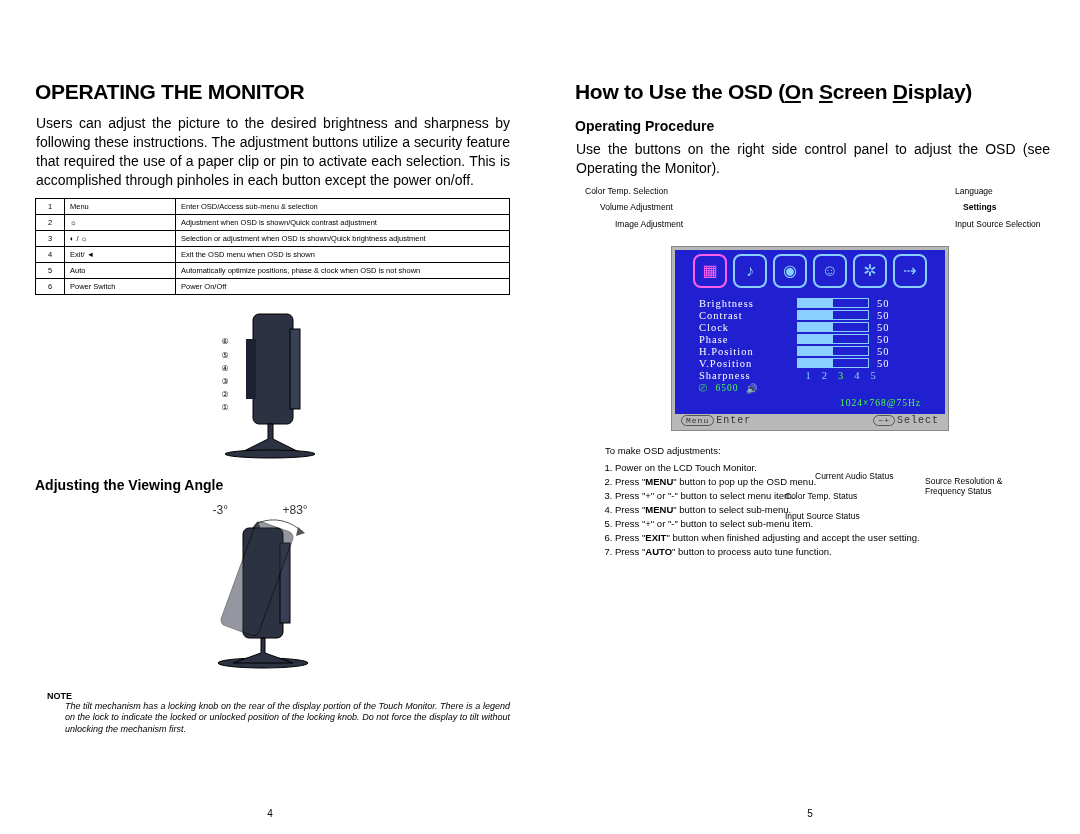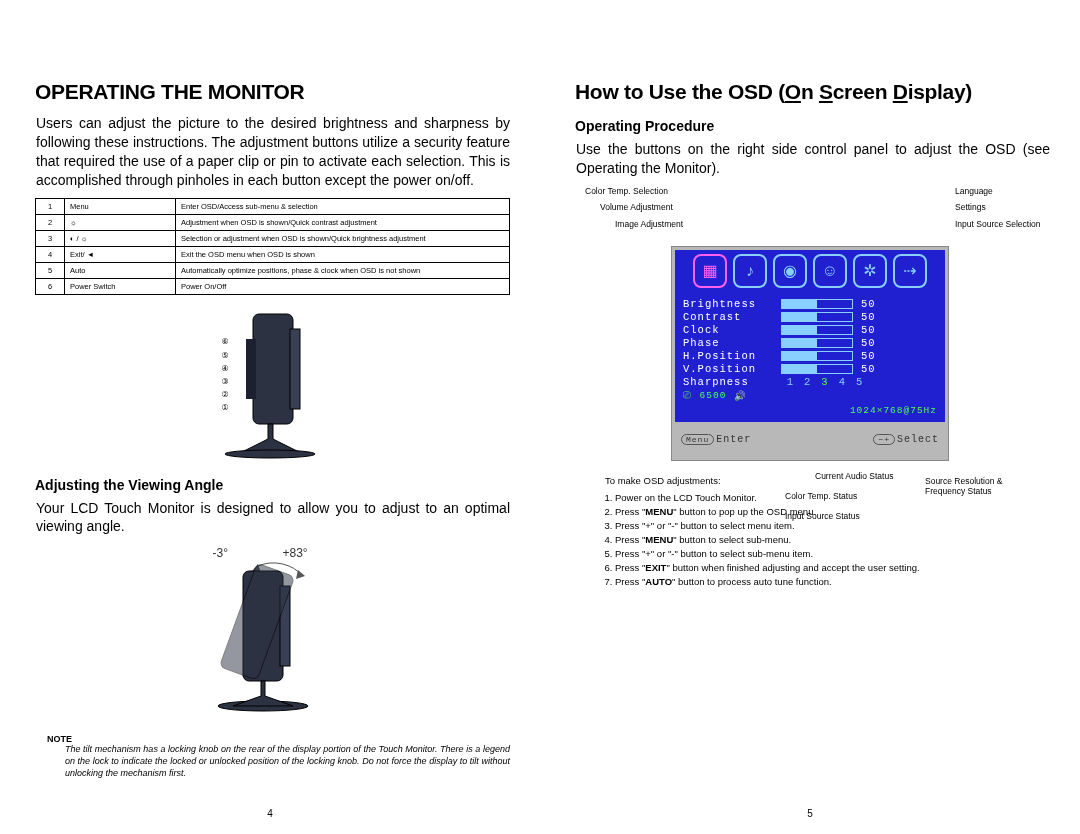--- a/index.html
+++ b/index.html
@@ -83,35 +83,35 @@
     border: 2px solid #8ad0ff;
     border-radius: 8px;
     display:flex;align-items:center;justify-content:center;
     color:#8ad0ff;
     font-size: 16px;
   }
   .osd-icon.active { border-color:#ff60f0; color:#ff60f0;}
   .osd-body {
     background: #2020d0;
     color: #fff;
-    font-family: Liberation Mono, monospace;
+    font-family: Liberation Serif, serif;
     font-size: 10.5px;
-    padding: 6px 8px;
+    padding: 6px 24px;
     letter-spacing: 1px;
   }
   .osd-row { display:flex; gap:8px; align-items:center; margin-bottom:1px;}
   .osd-row .name { width:90px;}
   .osd-bar { width:70px; height:8px; border:1px solid #8ad0ff; position:relative;}
   .osd-bar .fill { position:absolute;left:0;top:0;bottom:0;width:50%;background:#8ad0ff;}
   .osd-row .val { width:30px; text-align:left;}
   .osd-sharpness { display:flex; gap:0; align-items:center;}
   .osd-sharpness .nums{ color:#8ad0ff; width:104px; display:flex; gap:10px; justify-content:center;}
   .osd-sharpness .nums .cur{color:#4eff4e;}
   .osd-statusline{ display:flex; gap:8px; color:#4eff4e; font-size:9.5px; margin-top:2px;}
-  .osd-footer{ background:#b8b8b8; color:#333; padding:12px 6px; font-family:'Courier New',monospace; font-size:10px; display:flex; justify-content:space-between; letter-spacing:1px;}
+  .osd-footer{ background:#b8b8b8; color:#333; padding:1px 6px; font-family:'Courier New',monospace; font-size:10px; display:flex; justify-content:space-between; letter-spacing:1px;}
   .osd-footer .btnlabel{ display:inline-block; border:1px solid #555; border-radius:9px; padding:0 4px; font-size:8px; margin-right:2px;}
   ol.osd-steps { font-size:9.5px; padding-left: 40px; margin-top:6px;}
   ol.osd-steps li { margin-bottom:3px; }
   .intro-line { font-size:9.5px; margin:14px 0 4px 30px;}
   svg { display:block; }
 </style>
 </head>
 <body>
 
 <div class="spread">
@@ -167,21 +167,20 @@
         <span class="marker" style="left:14px; top:28px;">⑥</span>
         <span class="marker" style="left:14px; top:42px;">⑤</span>
         <span class="marker" style="left:14px; top:55px;">④</span>
         <span class="marker" style="left:14px; top:68px;">③</span>
         <span class="marker" style="left:14px; top:81px;">②</span>
         <span class="marker" style="left:14px; top:94px;">①</span>
       </div>
     </div>
 
     <h2>Adjusting the Viewing Angle</h2>
-    <p>Your LCD Touch Monitor is designed to allow you to adjust to an optimal viewing angle.</p>
 
     <div class="monitor-side-wrap">
       <div style="display:inline-block; position:relative;">
         <div style="position:absolute; left:10px; top:0; font-size:12px; color:#333;">-3°</div>
         <div style="position:absolute; left:80px; top:0; font-size:12px; color:#333;">+83°</div>
         <svg width="140" height="170" viewBox="0 0 140 170">
           <path d="M55 20 A40 40 0 0 1 100 30" fill="none" stroke="#555" stroke-width="1"></path>
           <polygon points="55,18 49,25 58,27" fill="#555"></polygon>
           <polygon points="102,30 95,24 93,33" fill="#555"></polygon>
           <rect x="40" y="25" width="40" height="110" rx="6" fill="#2c3242" stroke="#000"></rect>
@@ -208,21 +207,21 @@
 
     <h2>Operating Procedure</h2>
     <p>Use the buttons on the right side control panel to adjust the OSD (see Operating the Monitor).</p>
 
     <div class="osd-wrap">
 
       <span class="callout" style="left:10px; top:0;">Color Temp. Selection</span>
       <span class="callout" style="left:25px; top:16px;">Volume Adjustment</span>
       <span class="callout" style="left:40px; top:33px;">Image Adjustment</span>
       <span class="callout" style="left:380px; top:0;">Language</span>
-      <span class="callout" style="left:380px; top:16px;">Settings</span>
+      <span class="callout" style="left:388px; top:16px;font-weight:bold;">Settings</span>
       <span class="callout" style="left:380px; top:33px;">Input Source Selection</span>
 
       <div class="osd-panel">
         <div class="osd-icons">
           <div class="osd-icon active">▦</div>
           <div class="osd-icon">♪</div>
           <div class="osd-icon">◉</div>
           <div class="osd-icon">☺</div>
           <div class="osd-icon">✲</div>
           <div class="osd-icon">⇢</div>

